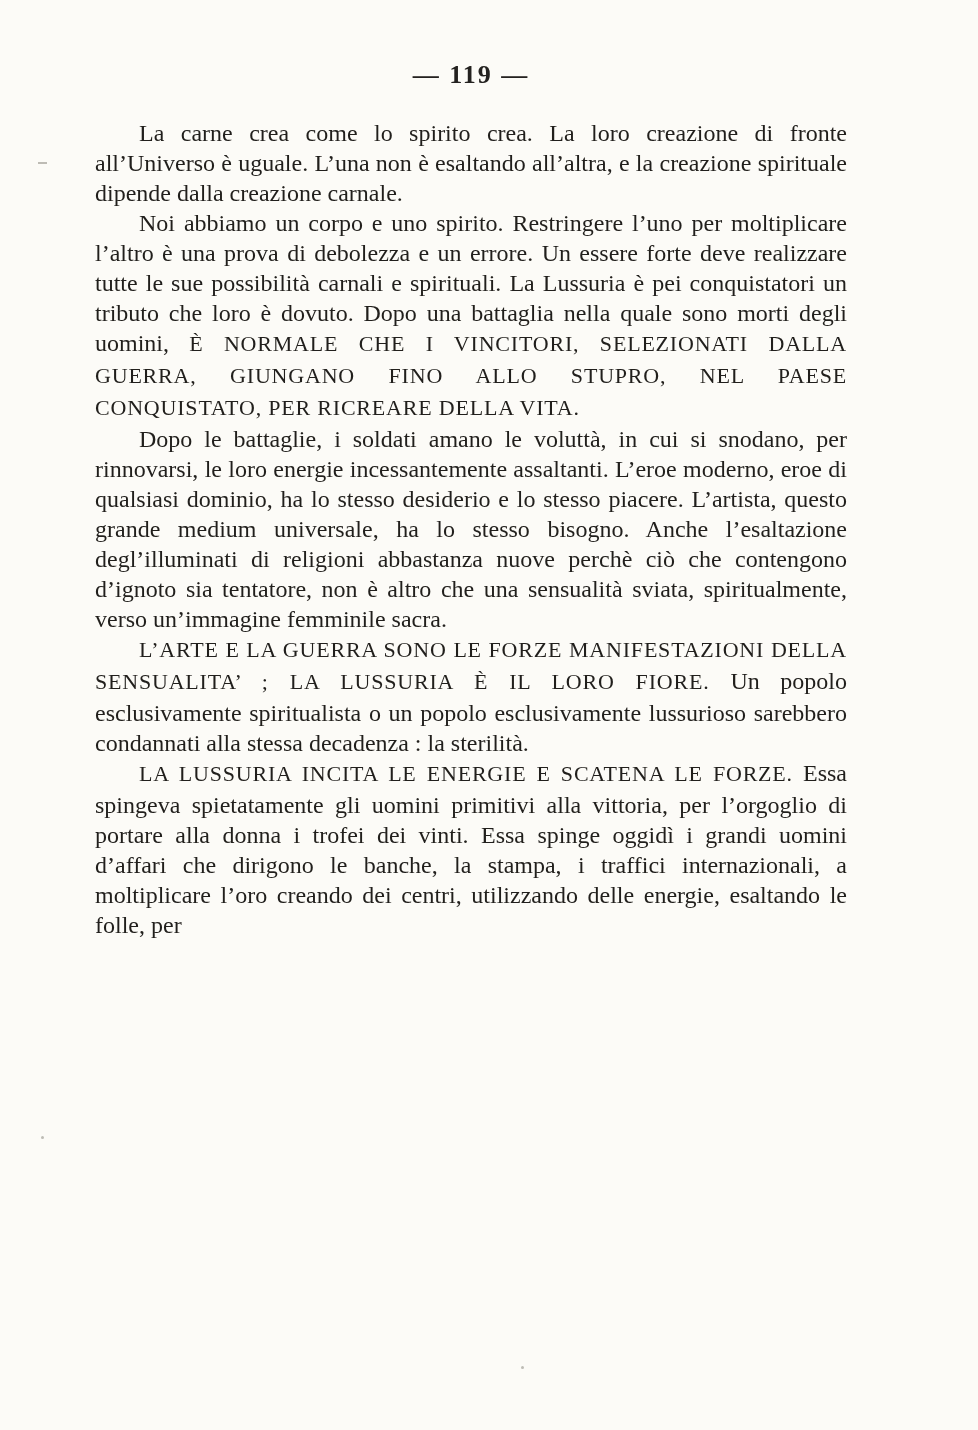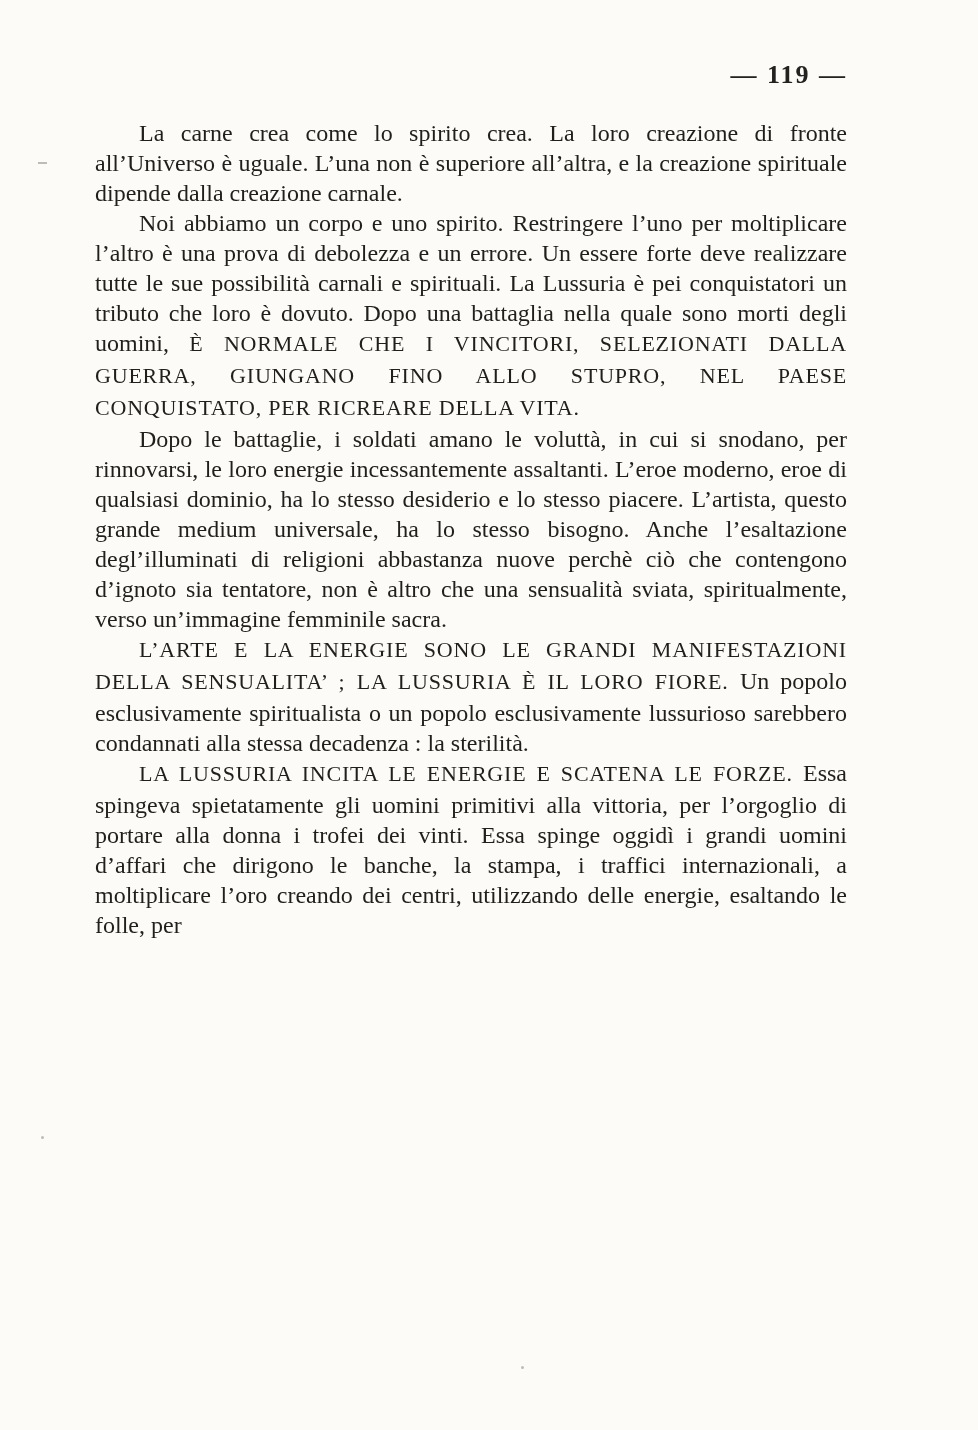--- a/index.html
+++ b/index.html
@@ -16,21 +16,21 @@
     color: #211f1c;
     font-family: "Liberation Serif", "DejaVu Serif", serif;
     overflow: hidden;
     box-sizing: border-box;
   }
   .page-number {
     position: absolute;
     top: 60px;
     left: 95px;
     width: 752px;
-    text-align: right;
+    text-align: center;
     font-size: 26px;
     font-weight: bold;
     letter-spacing: 2px;
     color: #242220;
   }
   .text-block {
     position: absolute;
     top: 118px;
     left: 95px;
     width: 752px;
@@ -65,33 +65,33 @@
 </head>
 <body>
 
 <div class="page">
 
   <div class="page-number">— 119 —</div>
 
   <div class="text-block">
 
     <p class="para">
-      <span class="seg" data-style="normal">La carne crea come lo spirito crea. La loro creazione di fronte all’Universo è uguale. L’una non è superiore all’altra, e la creazione spirituale dipende dalla creazione carnale.</span>
+      <span class="seg" data-style="normal">La carne crea come lo spirito crea. La loro creazione di fronte all’Universo è uguale. L’una non è esaltando all’altra, e la creazione spirituale dipende dalla creazione carnale.</span>
     </p>
 
     <p class="para">
       <span class="seg" data-style="normal">Noi abbiamo un corpo e uno spirito. Restringere l’uno per moltiplicare l’altro è una prova di debolezza e un errore. Un essere forte deve realizzare tutte le sue possibilità carnali e spirituali. La Lussuria è pei conquistatori un tributo che loro è dovuto. Dopo una battaglia nella quale sono morti degli uomini, </span><span class="seg" data-style="caps">È NORMALE CHE I VINCITORI, SELEZIONATI DALLA GUERRA, GIUNGANO FINO ALLO STUPRO, NEL PAESE CONQUISTATO, PER RICREARE DELLA VITA.</span>
     </p>
 
     <p class="para">
       <span class="seg" data-style="normal">Dopo le battaglie, i soldati amano le voluttà, in cui si snodano, per rinnovarsi, le loro energie incessantemente assaltanti. L’eroe moderno, eroe di qualsiasi dominio, ha lo stesso desiderio e lo stesso piacere. L’artista, questo grande </span><span class="seg" data-style="italic">medium</span><span class="seg" data-style="normal"> universale, ha lo stesso bisogno. Anche l’esaltazione degl’illuminati di religioni abbastanza nuove perchè ciò che contengono d’ignoto sia tentatore, non è altro che una sensualità sviata, spiritualmente, verso un’immagine femminile sacra.</span>
     </p>
 
     <p class="para">
-      <span class="seg" data-style="caps">L’ARTE E LA ENERGIE SONO LE GRANDI MANIFESTAZIONI DELLA SENSUALITA’ ; LA LUSSURIA È IL LORO FIORE. </span><span class="seg" data-style="normal">Un popolo esclusivamente spiritualista o un popolo esclusivamente lussurioso sarebbero condannati alla stessa decadenza : la sterilità.</span>
+      <span class="seg" data-style="caps">L’ARTE E LA GUERRA SONO LE FORZE MANIFESTAZIONI DELLA SENSUALITA’ ; LA LUSSURIA È IL LORO FIORE. </span><span class="seg" data-style="normal">Un popolo esclusivamente spiritualista o un popolo esclusivamente lussurioso sarebbero condannati alla stessa decadenza : la sterilità.</span>
     </p>
 
     <p class="para">
       <span class="seg" data-style="caps">LA LUSSURIA INCITA LE ENERGIE E SCATENA LE FORZE. </span><span class="seg" data-style="normal">Essa spingeva spietatamente gli uomini primitivi alla vittoria, per l’orgoglio di portare alla donna i trofei dei vinti. Essa spinge oggidì i grandi uomini d’affari che dirigono le banche, la stampa, i traffici internazionali, a moltiplicare l’oro creando dei centri, utilizzando delle energie, esaltando le folle, per</span>
     </p>
 
   </div>
 
   <span class="artifact dash-left"></span>
   <span class="artifact dot-left"></span>

